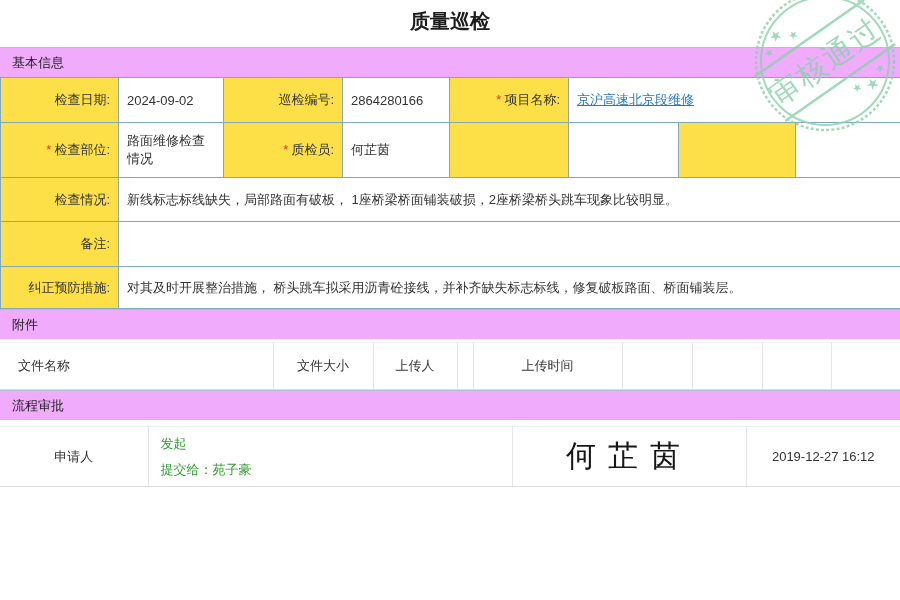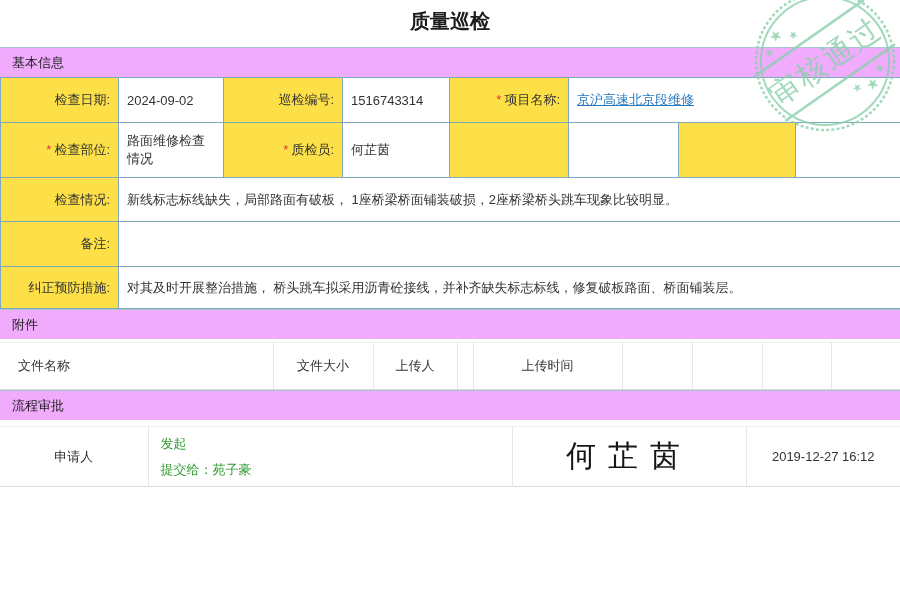--- a/index.html
+++ b/index.html
@@ -68,21 +68,21 @@
     <col style="width:119px">
       <col style="width:110px">
       <col style="width:117px">
       <col style="width:105px">
   </colgroup>
   <tbody>
       <tr style="height:45px">
     <td class="lbl"><span>检查日期:</span></td>
     <td class="val">2024-09-02</td>
     <td class="lbl"><span>巡检编号:</span></td>
-    <td class="val">1516743314</td>
+    <td class="val">2864280166</td>
     <td class="lbl"><span class="req">*</span><span>项目名称:</span></td>
     <td class="val" colspan="3">
       <a class="link">京沪高速北京段维修</a>
     </td>
   </tr>
   <tr style="height:55px">
     <td class="lbl"><span class="req">*</span><span>检查部位:</span></td>
     <td class="val">路面维修检查情况</td>
     <td class="lbl"><span class="req">*</span><span>质检员:</span></td>
     <td class="val">何芷茵</td>

